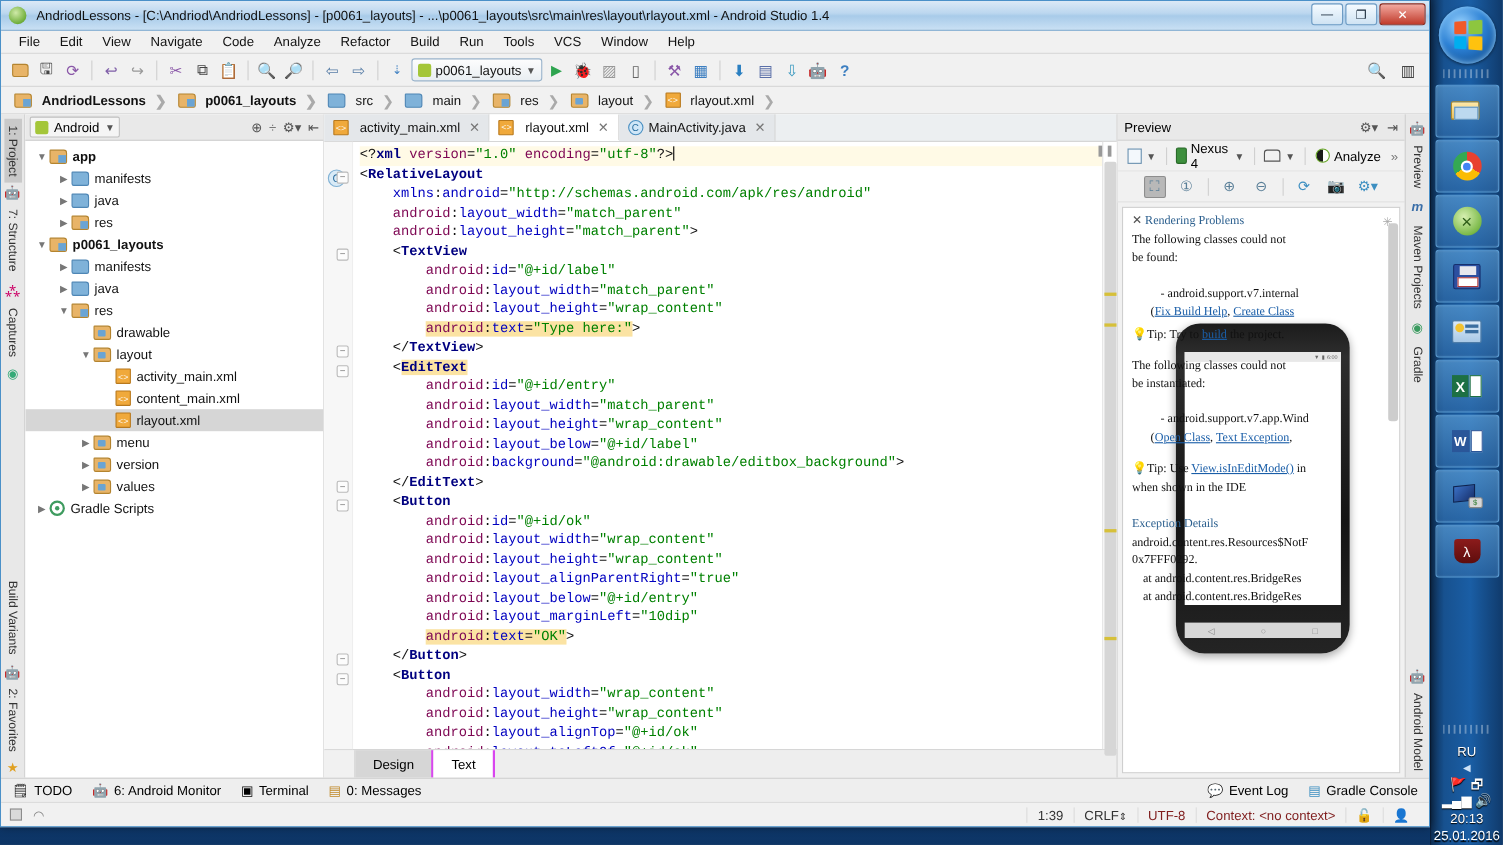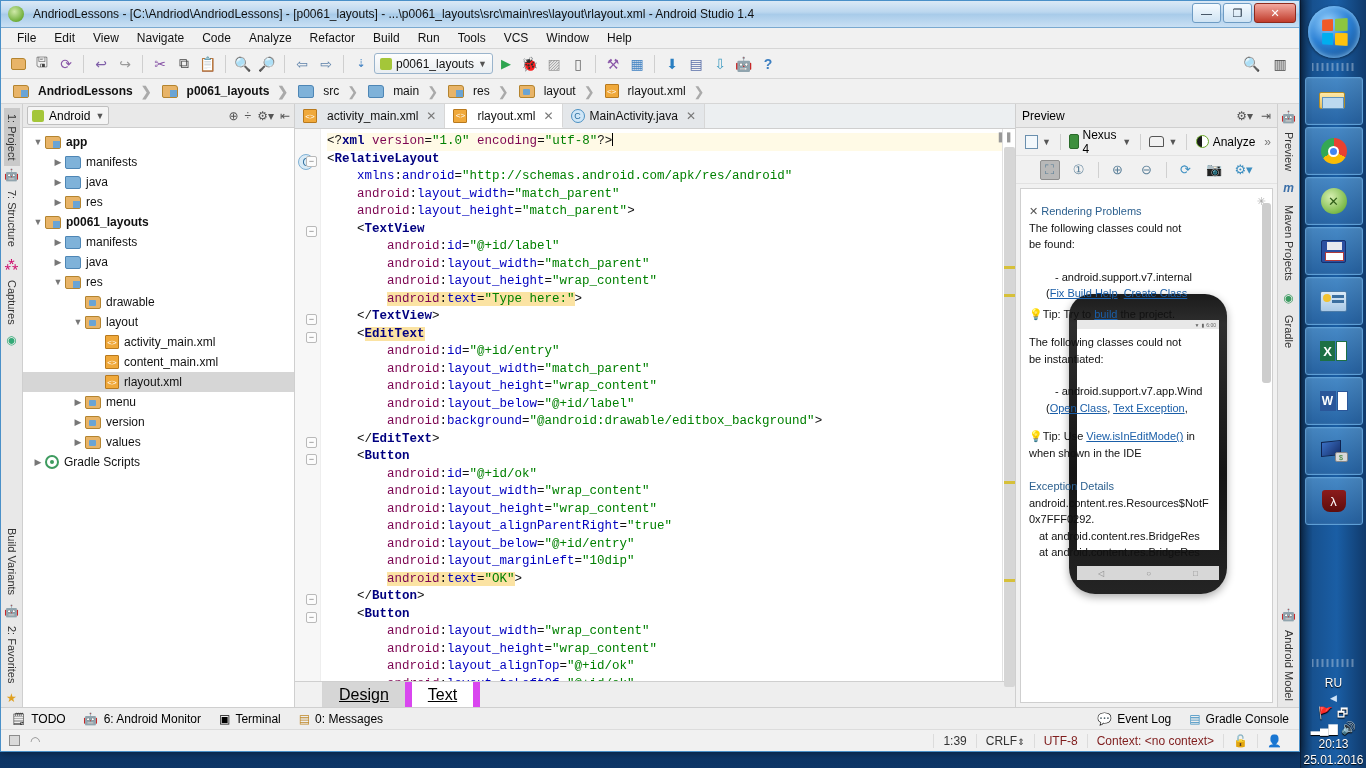--- a/index.html
+++ b/index.html
@@ -135,21 +135,21 @@
   .punct { color:#111; }
   .ns    { color:#0000c0; }
   .hl    { background:#fbe3a3; }
   .caret { display:inline-block; width:1px; height:13px; background:#000; vertical-align:-2px;}
   #markers { width:13px; background:#fff; border-left:1px solid #e2e2e2; position:relative; }
   #markers .m { position:absolute; left:1px; width:11px; height:3px; background:#d6c03a;}
   #markers .top { position:absolute; right:2px; top:2px; font-size:10px; color:#999;}
   #scrollthumb { position:absolute; right:0px; top:18px; width:11px; height:540px; background:#d6d6d6; border-radius:2px;}
 
   #edbottom { height:26px; background:#eeeeee; border-top:1px solid #cfcfcf; display:flex; align-items:stretch;}
-  .dtab { display:flex;align-items:center; padding:0 16px; font-size:16px; border-right:7px solid #d946ef;text-decoration:underline;}
+  .dtab { display:flex;align-items:center; padding:0 16px; font-size:12px; border-right:2px solid #d946ef;}
   .dtab.on { background:#d6d6d6;}
   .dtab.off { background:#fff;}
 
   
   #preview { width:262px; border-left:1px solid #cfcfcf; background:#f1f1f1; display:flex; flex-direction:column;}
   #pvhdr { height:24px; display:flex; align-items:center; padding:0 6px; font-size:12px;
     background:#e9e9e9; border-bottom:1px solid #cfcfcf;}
   #pvhdr .r { margin-left:auto; display:flex; gap:8px; color:#555;}
   #pvtool1 { height:28px; display:flex; align-items:center; gap:6px; padding:0 6px; font-size:12px;
     border-bottom:1px solid #e2e2e2; background:#f1f1f1;}
@@ -161,22 +161,22 @@
   .pvi.sel { background:#b8b8b8; border:1px solid #8e8e8e; border-radius:2px;}
   #pvcanvas { flex:1; background:#f1f1f1; position:relative; margin:4px; border:1px solid #cfcfcf; background:#fff; overflow:hidden;}
   #phone { position:absolute; left:48px; top:105px; width:158px; height:300px; border-radius:22px 22px 26px 26px;
     background:linear-gradient(180deg,#1b1b1b,#2e2e2e 10%,#141414 60%,#242424);
     box-shadow:0 3px 8px #00000055; }
   #phonescr { position:absolute; left:8px; top:26px; width:142px; height:230px; background:#fff; }
   #statusbarmini { height:9px; background:#e8e8e8; display:flex; justify-content:flex-end; align-items:center;
     gap:2px; padding-right:3px; font-size:5px; color:#666; }
   #navbar { position:absolute; left:8px; bottom:14px; width:142px; height:14px; background:#d7d7d7;
      display:flex; align-items:center; justify-content:space-around; color:#888; font-size:8px;}
-  #rp { position:absolute; left:4px; top:0px; right:12px; bottom:0; padding:14px 4px 0 4px; overflow:hidden;
-    font-family:Liberation Sans, sans-serif; font-size:11px; line-height:16.5px; color:#111;}
+  #rp { position:absolute; left:4px; top:0px; right:12px; bottom:0; padding:4px 4px 0 4px; overflow:hidden;
+    font-family:Liberation Serif, serif; font-size:11px; line-height:16.5px; color:#111;}
   #rp b.h { color:#2b5f8e; font-weight:normal;}
   #rp a { color:#1a5ea8; text-decoration:underline; }
   .bulb { color:#e8a72b; }
   #pvscroll { position:absolute; right:1px; top:14px; width:9px; height:180px; background:#cdcdcd; border-radius:3px;}
   .pvclose { color:#555; font-size:11px; }
 
   
   #msgbar { height:22px; background:#eeeeee; border-top:1px solid #cfcfcf; display:flex;
     align-items:center; gap:18px; padding:0 10px; font-size:12px; }
   #msgbar .it { display:flex; align-items:center; gap:5px;}

